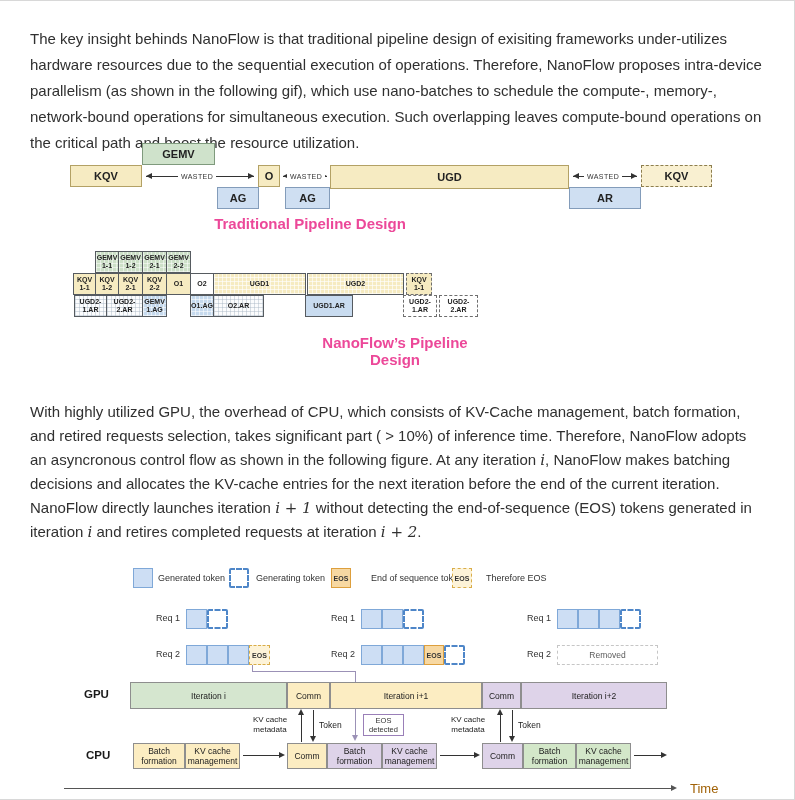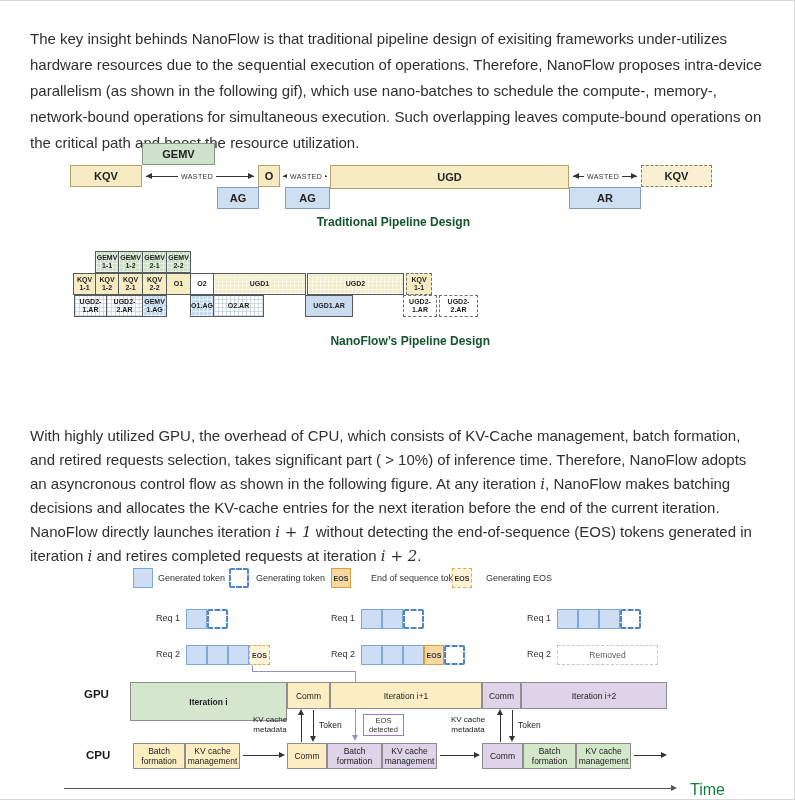--- a/index.html
+++ b/index.html
@@ -1,42 +1,42 @@
 <!DOCTYPE html>
 <html><head>
 <meta charset="utf-8">
 <style>
   html,body{margin:0;padding:0;background:#fff;}
   .page{position:relative;width:795px;height:800px;background:#fff;overflow:hidden;
         border-top:1px solid #d8d8d8;border-right:1px solid #d8d8d8;border-bottom:1px solid #d8d8d8;
         box-sizing:border-box;font-family:"Liberation Sans",sans-serif;color:#2d2d2d;}
   .para{position:absolute;left:30px;width:736px;font-size:15px;color:#303030;text-align:left;}
   .p1{top:10px;line-height:26px;}
-  .p2{top:408px;line-height:24px;}
+  .p2{top:384px;line-height:24px;}
   .mi{font-family:"DejaVu Serif",serif;font-style:italic;}
   .box{position:absolute;box-sizing:border-box;display:flex;align-items:center;justify-content:center;
        text-align:center;overflow:hidden;}
   
   .t-box{font-size:11px;font-weight:600;color:#222;}
   .t-yellow{background:#f6ebc2;border:1px solid #b3a165;}
   .t-green{background:#cfe2cb;border:1px solid #7f9a7d;}
   .t-blue{background:#cfdff2;border:1px solid #839cba;}
   .t-dashed{background:#f9f0d1;border:1.5px dashed #8d7e4e;}
   .wlabel{position:absolute;font-size:7px;letter-spacing:.4px;color:#333;background:#fff;
           padding:0 3px;height:11px;line-height:11px;}
   .hline{position:absolute;height:1px;background:#333;}
   .vline{position:absolute;width:1px;background:#333;}
   .pline{background:#9b91b6;}
   .tri{position:absolute;width:0;height:0;border-style:solid;}
   .tri-l{border-width:3px 6px 3px 0;border-color:transparent #333 transparent transparent;}
   .tri-r{border-width:3px 0 3px 6px;border-color:transparent transparent transparent #333;}
   .tri-u{border-width:0 3px 6px 3px;border-color:transparent transparent #333 transparent;}
   .tri-d{border-width:6px 3px 0 3px;border-color:#333 transparent transparent transparent;}
   .tri-dp{border-width:6px 3px 0 3px;border-color:#9b91b6 transparent transparent transparent;}
-  .cap{position:absolute;font-size:12px;font-weight:700;color:#14532d;text-align:right;}
+  .cap{position:absolute;font-size:15px;font-weight:700;color:#ec4899;text-align:center;}
   
   .nb{font-size:7px;line-height:8px;font-weight:600;white-space:pre-line;color:#222;}
   .grid-y{background-color:#f6ebc1;background-image:
     repeating-linear-gradient(0deg,rgba(255,255,255,.65) 0,rgba(255,255,255,.65) 1px,transparent 1px,transparent 4px),
     repeating-linear-gradient(90deg,rgba(255,255,255,.65) 0,rgba(255,255,255,.65) 1px,transparent 1px,transparent 4px);}
   .grid-pale{background-color:#fbfcfd;background-image:
     repeating-linear-gradient(0deg,rgba(160,175,190,.4) 0,rgba(160,175,190,.4) 1px,transparent 1px,transparent 4px),
     repeating-linear-gradient(90deg,rgba(160,175,190,.4) 0,rgba(160,175,190,.4) 1px,transparent 1px,transparent 4px);}
   .grid-blue{background-color:#c6daee;background-image:
     repeating-linear-gradient(0deg,rgba(255,255,255,.55) 0,rgba(255,255,255,.55) 1px,transparent 1px,transparent 4px),
@@ -58,21 +58,21 @@
   .f3-eos{background:#f7d8a2;border:1px solid #dd9f3d;font-size:7px;font-weight:600;color:#333;}
   .f3-eosd{background:#fdf3d8;border:1.5px dashed #d9ad49;font-size:7px;font-weight:600;color:#333;}
   .f3-removed{background:#fff;border:1px dashed #c6c6c6;color:#5a5a5a;font-size:8.5px;}
   .seg{border:1px solid #8e8e8e;font-size:8.5px;color:#222;line-height:10px;padding:0 2px;}
   .g-green{background:#d5e6cf;} .g-yellow{background:#fcedc2;} .g-purple{background:#ded3e9;}
   .c-green{background:#d3e7c9;}
   .hw-label{position:absolute;font-size:11.5px;font-weight:600;color:#1a1a1a;}
   .ann{position:absolute;font-size:8px;color:#222;text-align:center;line-height:10px;}
   .eosdet{background:#fff;border:1px solid #9a7fb8;font-size:7.5px;line-height:9px;
           white-space:pre-line;color:#333;}
-  .time-label{position:absolute;font-size:16px;color:#15803d;}
+  .time-label{position:absolute;font-size:13px;color:#a16207;}
 </style>
 </head>
 <body>
 
 <div class="page">
 
   <p class="para p1">The key insight behinds NanoFlow is that traditional pipeline design of exisiting frameworks under-utilizes hardware resources due to the sequential execution of operations. Therefore, NanoFlow proposes intra-device parallelism (as shown in the following gif), which use nano-batches to schedule the compute-, memory-, network-bound operations for simultaneous execution. Such overlapping leaves compute-bound operations on the critical path and boost the resource utilization.</p>
 
   <div>
     <div class="box t-box t-green" style="left:142px;top:142px;width:73px;height:22px;">GEMV</div>
@@ -150,21 +150,21 @@
 
   <div>
 
     <div class="box f3-blue" style="left:133px;top:567px;width:20px;height:20px;"></div>
     <div class="f3-label" style="left:158px;top:572px;">Generated token</div>
     <div class="box f3-dashblue" style="left:229px;top:567px;width:20px;height:20px;"></div>
     <div class="f3-label" style="left:256px;top:572px;">Generating token</div>
     <div class="box f3-eos" style="left:331px;top:567px;width:20px;height:20px;">EOS</div>
     <div class="f3-label" style="left:359px;top:572px;padding-left:12px;">End of sequence token</div>
     <div class="box f3-eosd" style="left:452px;top:567px;width:20px;height:20px;">EOS</div>
-    <div class="f3-label" style="left:486px;top:572px;">Generating EOS</div>
+    <div class="f3-label" style="left:486px;top:572px;">Therefore EOS</div>
 
     <div class="f3-label" style="left:156px;top:612px;">Req 1</div>
     <div class="box f3-blue" style="left:186px;top:608px;width:21px;height:20px;"></div>
     <div class="box f3-dashblue" style="left:207px;top:608px;width:21px;height:20px;"></div>
     <div class="f3-label" style="left:156px;top:648px;">Req 2</div>
     <div class="box f3-blue" style="left:186px;top:644px;width:21px;height:20px;"></div>
     <div class="box f3-blue" style="left:207px;top:644px;width:21px;height:20px;"></div>
     <div class="box f3-blue" style="left:228px;top:644px;width:21px;height:20px;"></div>
     <div class="box f3-eosd" style="left:249px;top:644px;width:21px;height:20px;">EOS</div>
 
@@ -186,21 +186,21 @@
     <div class="box f3-dashblue" style="left:620px;top:608px;width:21px;height:20px;"></div>
     <div class="f3-label" style="left:527px;top:648px;">Req 2</div>
     <div class="box f3-removed" style="left:557px;top:644px;width:101px;height:20px;">Removed</div>
 
     <div class="vline pline" style="left:252px;top:664px;height:7px;"></div>
     <div class="hline pline" style="left:252px;top:670px;width:104px;"></div>
     <div class="vline pline" style="left:355px;top:670px;height:65px;"></div>
     <div class="tri tri-dp" style="left:352px;top:734px;"></div>
 
     <div class="hw-label" style="left:84px;top:687px;">GPU</div>
-    <div class="box seg g-green" style="left:130px;top:681px;width:157px;height:39px;font-weight:bold;">Iteration i</div>
+    <div class="box seg g-green" style="left:130px;top:681px;width:157px;height:27px;">Iteration i</div>
     <div class="box seg g-yellow" style="left:287px;top:681px;width:43px;height:27px;">Comm</div>
     <div class="box seg g-yellow" style="left:330px;top:681px;width:152px;height:27px;">Iteration i+1</div>
     <div class="box seg g-purple" style="left:482px;top:681px;width:39px;height:27px;">Comm</div>
     <div class="box seg g-purple" style="left:521px;top:681px;width:146px;height:27px;">Iteration i+2</div>
 
     <div class="ann" style="left:244px;top:714px;width:52px;">KV cache metadata</div>
     <div class="vline" style="left:301px;top:712px;height:29px;"></div>
     <div class="tri tri-u" style="left:298px;top:708px;"></div>
     <div class="vline" style="left:313px;top:709px;height:27px;"></div>
     <div class="tri tri-d" style="left:310px;top:735px;"></div>

